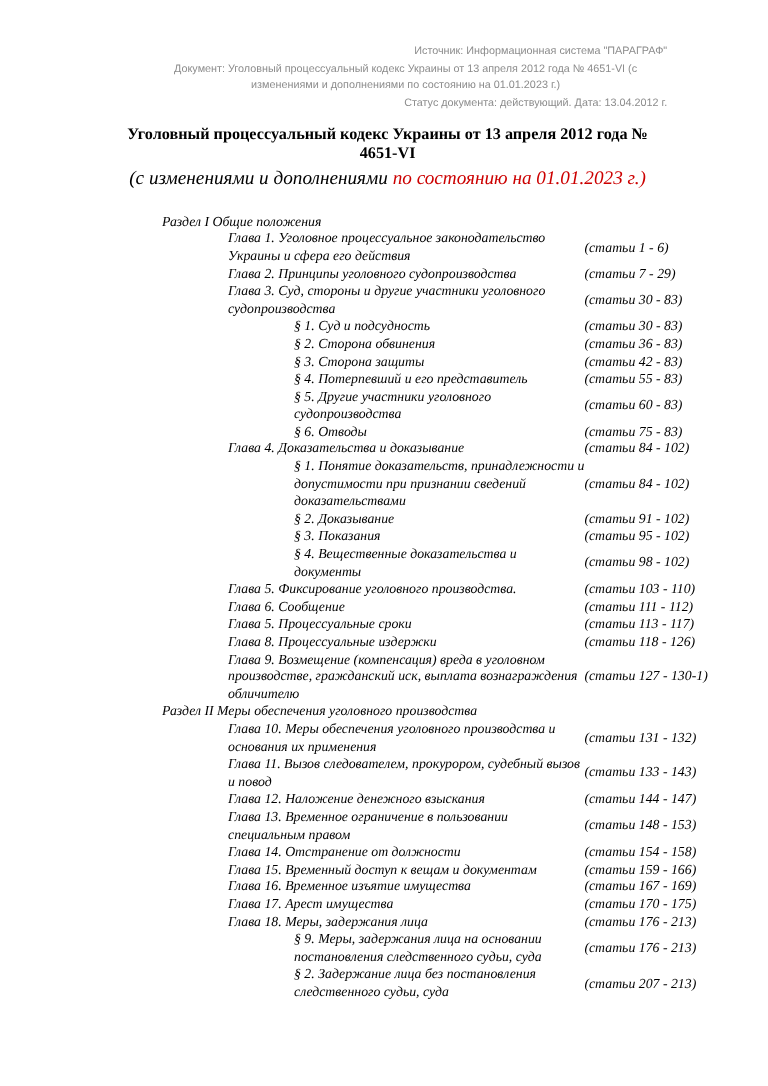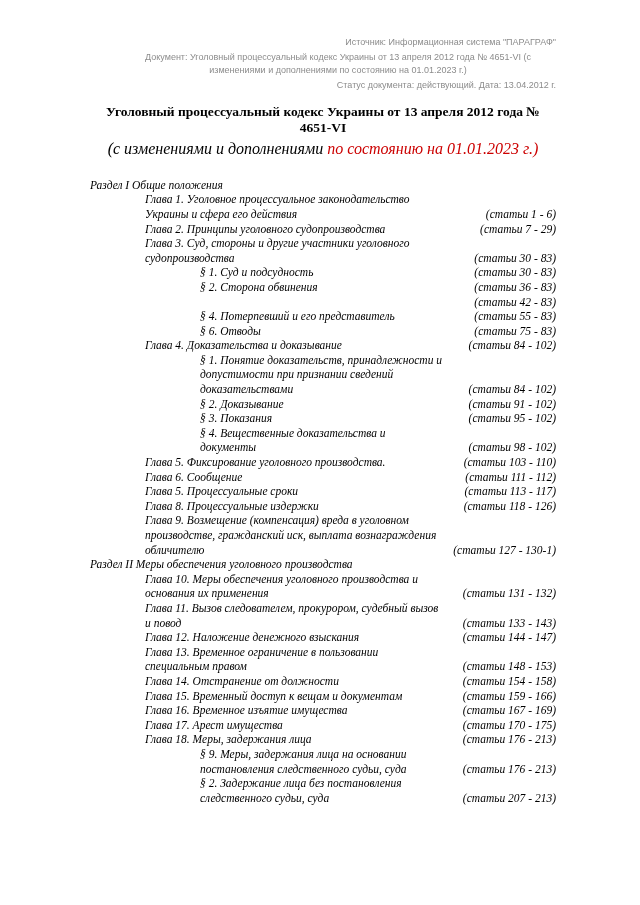--- a/index.html
+++ b/index.html
@@ -45,21 +45,22 @@
   .subtitle .red { color: #cc0000; }
   
   .toc {
     margin-top: 20px;
     font-style: italic;
     font-size: 11.5px;
     line-height: 1.27;
   }
   .toc-row {
     display: flex;
-    align-items: flex-end;
+    align-items: center;
+    margin-left: 45px;
   }
   .toc-text {
     width: 352px;
     box-sizing: border-box;
     flex: 0 0 auto;
   }
   .toc-row.level-0 .toc-text { padding-left: 0; }
   .toc-row.level-1 .toc-text { padding-left: 55px; }
   .toc-row.level-2 .toc-text { padding-left: 110px; }
   .toc-articles {
@@ -102,25 +103,30 @@
       </div>
       <div class="toc-row level-2">
         <div class="toc-text">§ 1. Суд и подсудность</div>
         <div class="toc-articles">(статьи 30 - 83)</div>
       </div>
       <div class="toc-row level-2">
         <div class="toc-text">§ 2. Сторона обвинения</div>
         <div class="toc-articles">(статьи 36 - 83)</div>
       </div>
       <div class="toc-row level-2">
+        <div class="toc-text">§ 3. Сторона защиты</div>
         <div class="toc-articles">(статьи 42 - 83)</div>
       </div>
       <div class="toc-row level-2">
         <div class="toc-text">§ 4. Потерпевший и его представитель</div>
         <div class="toc-articles">(статьи 55 - 83)</div>
+      </div>
+      <div class="toc-row level-2">
+        <div class="toc-text">§ 5. Другие участники уголовного судопроизводства</div>
+        <div class="toc-articles">(статьи 60 - 83)</div>
       </div>
       <div class="toc-row level-2">
         <div class="toc-text">§ 6. Отводы</div>
         <div class="toc-articles">(статьи 75 - 83)</div>
       </div>
       <div class="toc-row level-1">
         <div class="toc-text">Глава 4. Доказательства и доказывание</div>
         <div class="toc-articles">(статьи 84 - 102)</div>
       </div>
       <div class="toc-row level-2">

